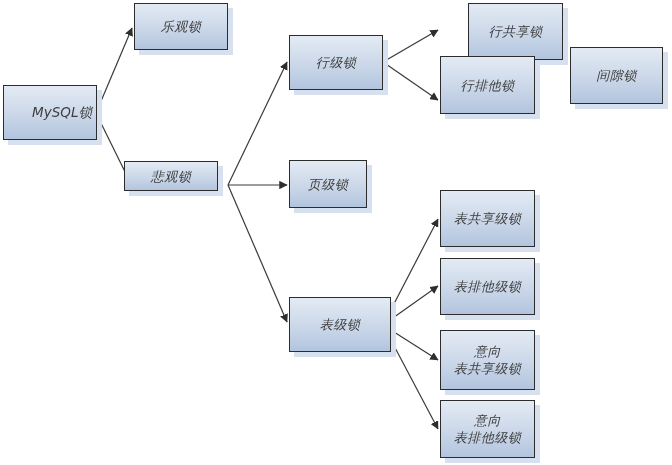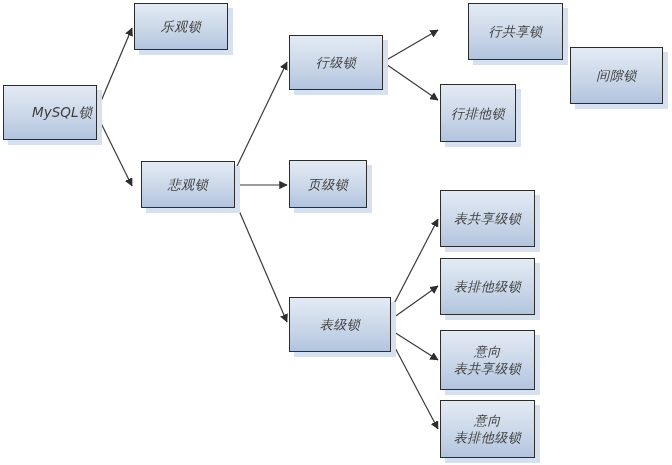--- a/index.html
+++ b/index.html
@@ -67,26 +67,26 @@
         <line x1="383" y1="62" x2="438" y2="100" stroke="#3a3a3a" stroke-width="1.2" marker-end="url(#arrowhead)"></line>
         <line x1="383" y1="325" x2="438" y2="219" stroke="#3a3a3a" stroke-width="1.2" marker-end="url(#arrowhead)"></line>
         <line x1="383" y1="325" x2="438" y2="286" stroke="#3a3a3a" stroke-width="1.2" marker-end="url(#arrowhead)"></line>
         <line x1="383" y1="325" x2="438" y2="360" stroke="#3a3a3a" stroke-width="1.2" marker-end="url(#arrowhead)"></line>
         <line x1="383" y1="325" x2="438" y2="429" stroke="#3a3a3a" stroke-width="1.2" marker-end="url(#arrowhead)"></line>
       </g>
   </svg>
   <div id="node-layer">
       <div class="node latin" style="left: 3px; top: 85px; width: 94px; height: 55px;"><span>MySQL锁</span></div>
       <div class="node" style="left: 134px; top: 3px; width: 94px; height: 47px;"><span>乐观锁</span></div>
-      <div class="node" style="left: 141px; top: 161px; width: 94px; height: 47px; text-align: center;"><span>悲观锁</span></div>
+      <div class="node" style="left: 124px; top: 161px; width: 94px; height: 30px; text-align: center;"><span>悲观锁</span></div>
       <div class="node" style="left: 289px; top: 35px; width: 94px; height: 55px;"><span>行级锁</span></div>
       <div class="node" style="left: 289px; top: 160px; width: 78px; height: 48px;"><span>页级锁</span></div>
       <div class="node" style="left: 289px; top: 297px; width: 102px; height: 55px;"><span>表级锁</span></div>
       <div class="node" style="left: 440px; top: 3px; width: 95px; height: 57px; margin-left: 28px;"><span>行共享锁</span></div>
-      <div class="node" style="left: 440px; top: 84px; width: 76px; height: 58px;"><span>行排他锁</span></div>
+      <div class="node" style="left: 440px; top: 56px; width: 95px; height: 58px;"><span>行排他锁</span></div>
       <div class="node" style="left: 570px; top: 47px; width: 93px; height: 57px;"><span>间隙锁</span></div>
       <div class="node" style="left: 440px; top: 190px; width: 95px; height: 57px;"><span>表共享级锁</span></div>
       <div class="node" style="left: 440px; top: 258px; width: 95px; height: 57px;"><span>表排他级锁</span></div>
       <div class="node" style="left: 440px; top: 330px; width: 95px; height: 60px;"><span>意向
 表共享级锁</span></div>
       <div class="node" style="left: 440px; top: 400px; width: 95px; height: 58px;"><span>意向
 表排他级锁</span></div>
     </div>
 </div>
 

